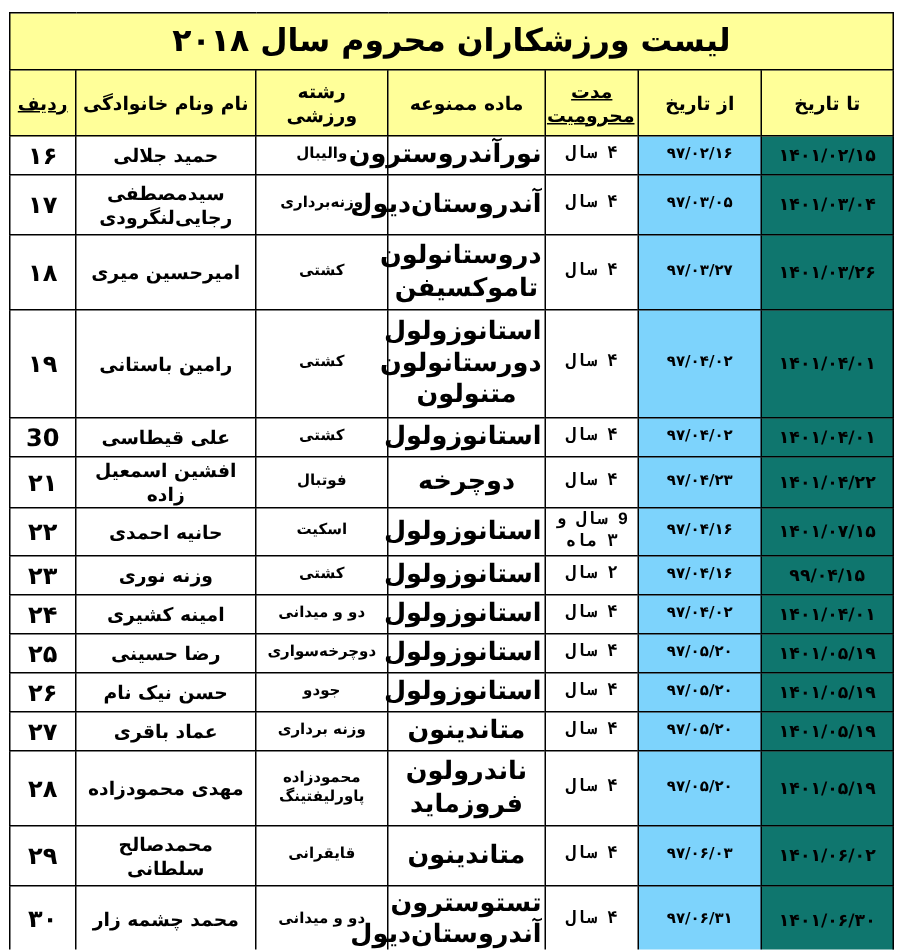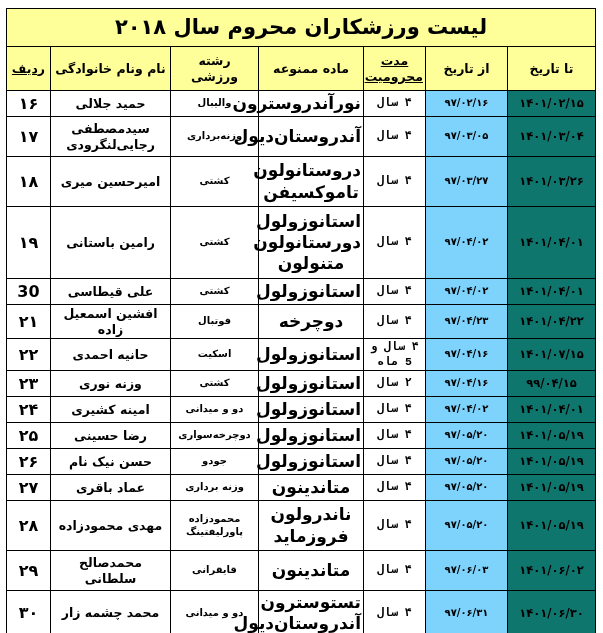--- a/index.html
+++ b/index.html
@@ -187,21 +187,21 @@
           <td class="fromdate">۹۷/۰۴/۲۳</td>
           <td class="duration">۴ سال</td>
           <td class="substance">دوچرخه</td>
           <td class="sport">فوتبال</td>
           <td class="name">افشین اسمعیل زاده</td>
           <td class="index">۲۱</td>
         </tr>
         <tr class="r-h1">
           <td class="todate">۱۴۰۱/۰۷/۱۵</td>
           <td class="fromdate">۹۷/۰۴/۱۶</td>
-          <td class="duration">۴ سال و 5 ماه</td>
+          <td class="duration">9 سال و ۳ ماه</td>
           <td class="substance">استانوزولول</td>
           <td class="sport">اسکیت</td>
           <td class="name">حانیه احمدی</td>
           <td class="index">۲۲</td>
         </tr>
         <tr class="r-h1">
           <td class="todate">۹۹/۰۴/۱۵</td>
           <td class="fromdate">۹۷/۰۴/۱۶</td>
           <td class="duration">۲ سال</td>
           <td class="substance">استانوزولول</td>

